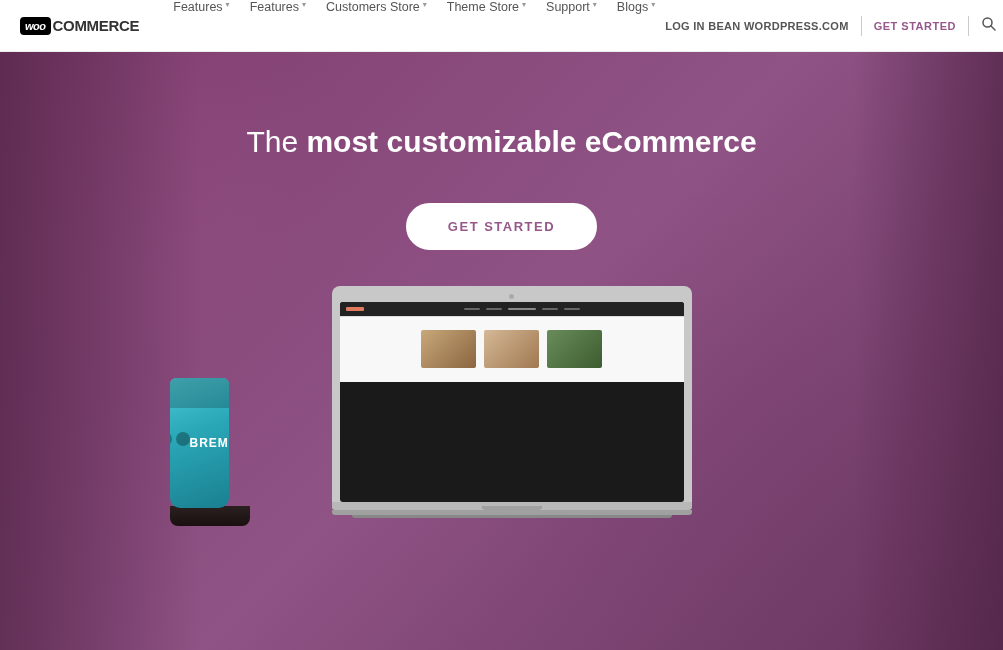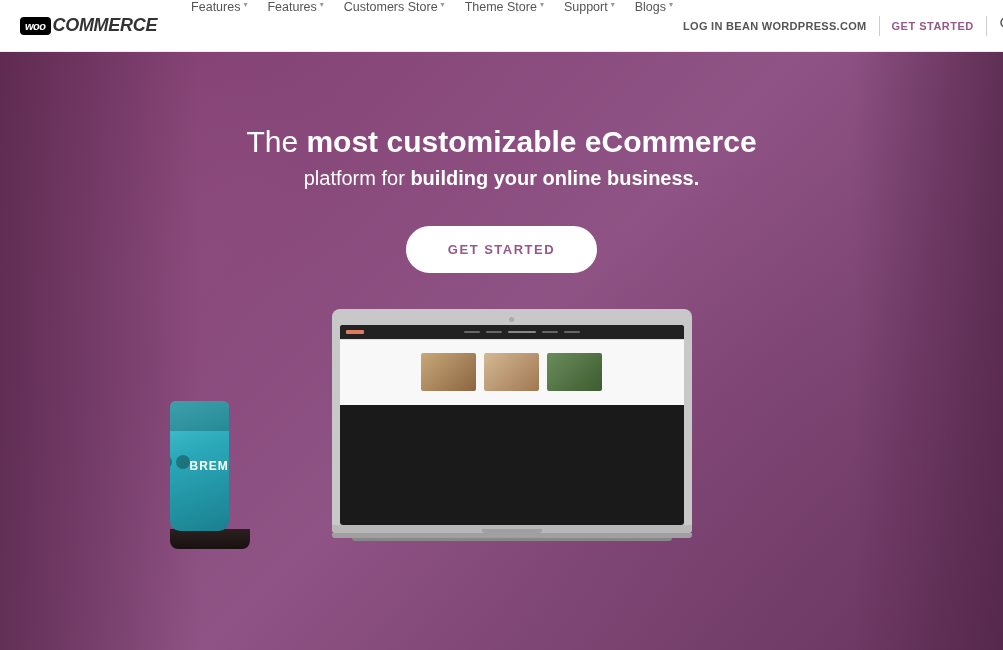--- a/index.html
+++ b/index.html
@@ -31,25 +31,24 @@
       margin-right: 2px;
     }
     .logo-box span {
       color: #fff;
       font-size: 11px;
       font-weight: 900;
       font-style: italic;
       letter-spacing: -0.5px;
     }
     .logo-text {
-      font-size: 18px;
+      font-size: 15px;
       font-weight: 700;
       color: #333;
       letter-spacing: -0.3px;
-      font-style: italic;
     }
     .navbar-nav {
       display: flex;
       align-items: center;
       gap: 0;
       flex: 1;
     }
     .nav-item {
       font-size: 12.5px;
       color: #555;
@@ -453,23 +452,20 @@
 
 <section class="hero">
   <div class="hero-bg-shapes"></div>
   <div class="hero-bg"></div>
   <div class="hero-side-left"></div>
   <div class="hero-side-right"></div>
 
   <div class="hero-content">
     <div class="hero-tagline">
       <span>The </span><strong>most customizable eCommerce</strong>
-    </div>
-    <div class="hero-sub">
-      <span>platform for </span><strong>building your online business.</strong>
     </div>
     <button class="hero-cta">GET STARTED</button>
   </div>
 
   <div class="hero-laptop-area">
 
     <div class="bremer-bag">
       <div class="bag-shape">
         <div class="bag-circles">
           <div class="bag-circle"></div>

